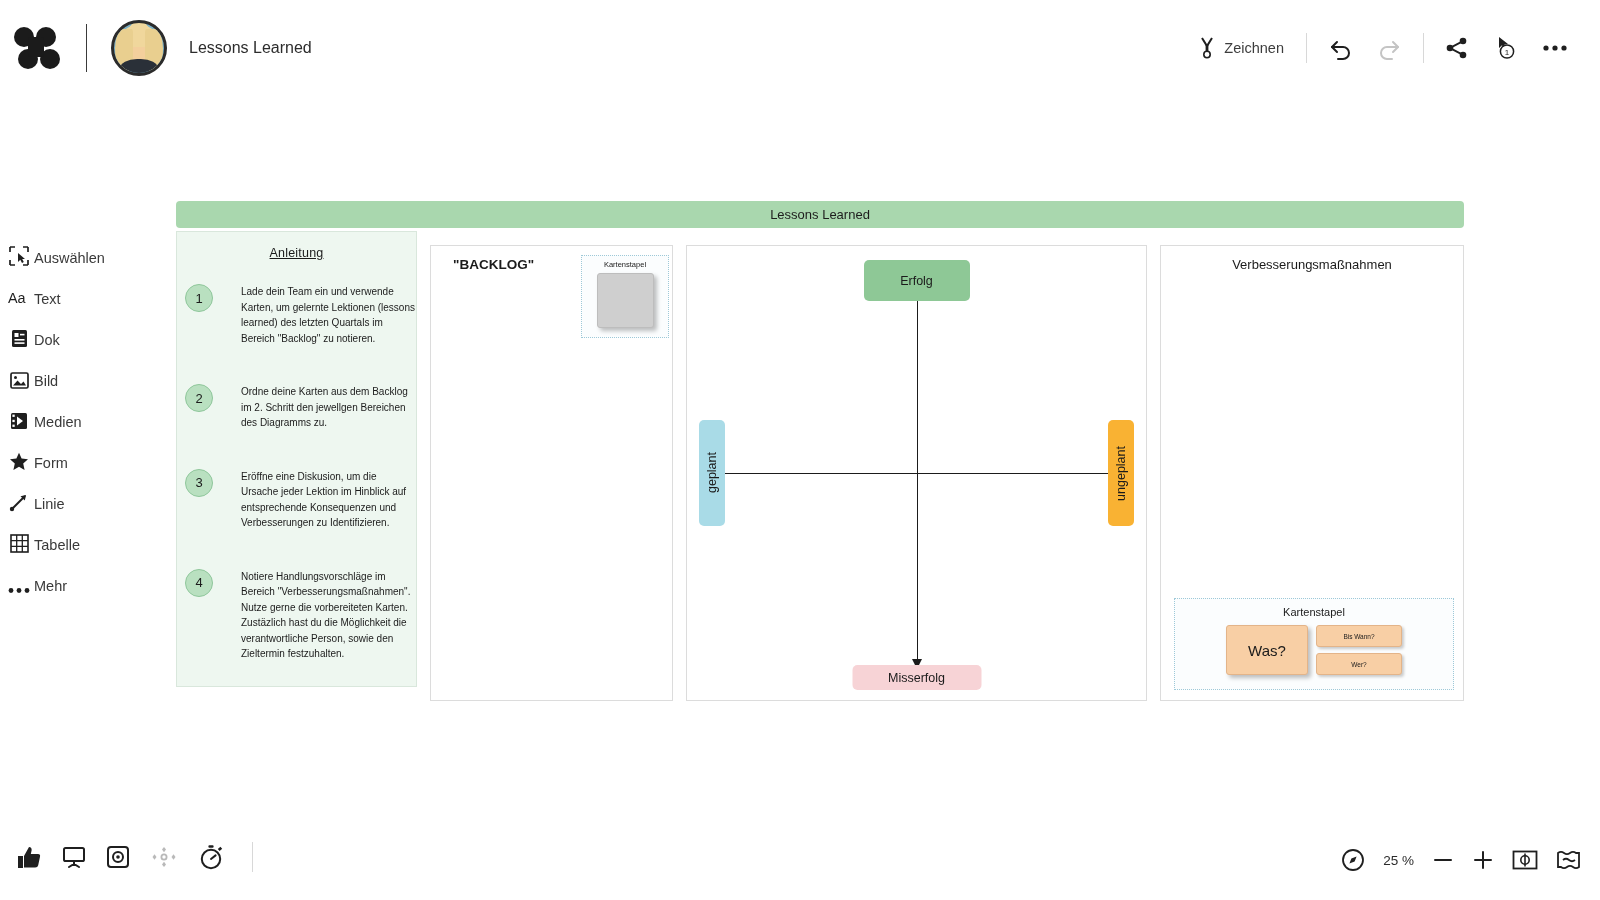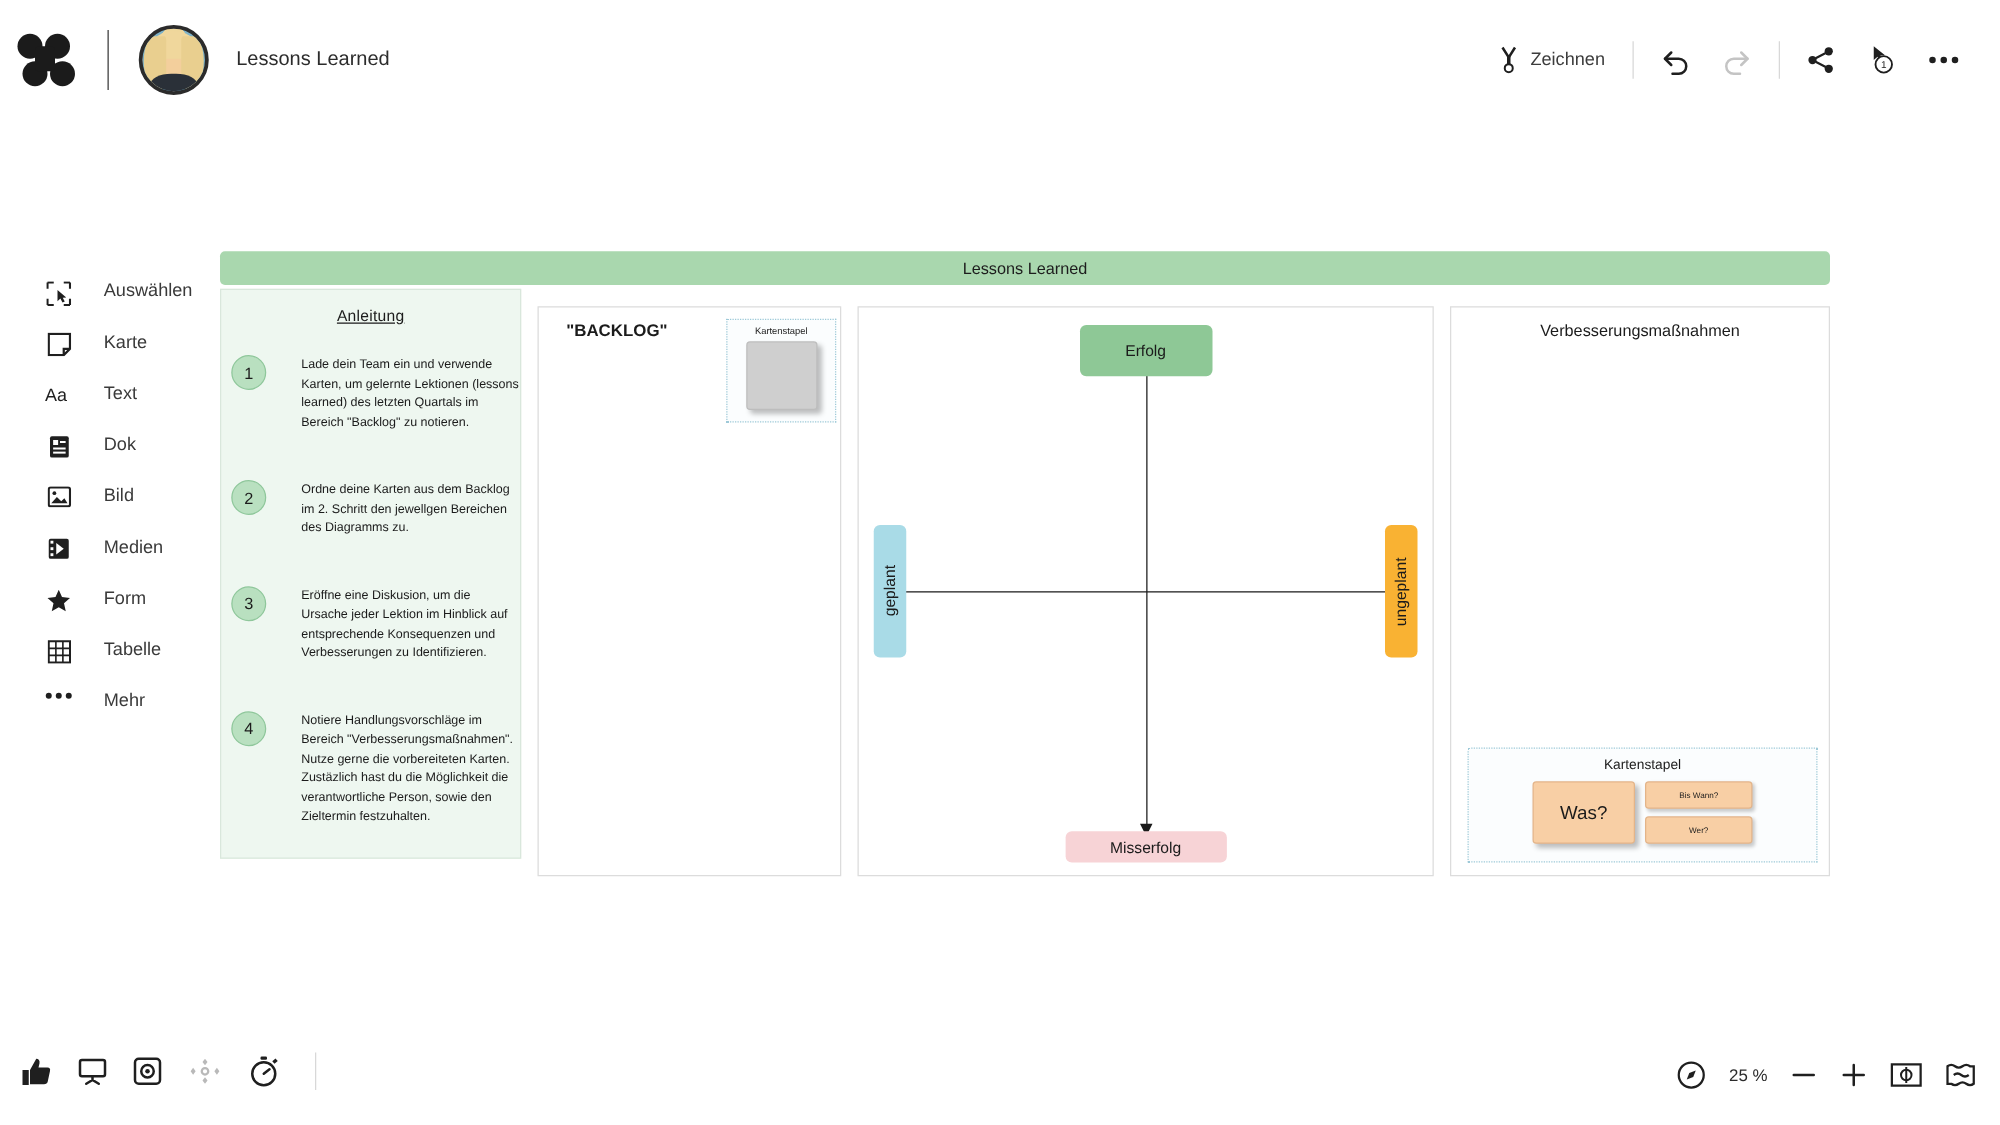--- a/index.html
+++ b/index.html
@@ -39,21 +39,21 @@
 
   .top-right { margin-left: auto; display: flex; align-items: center; gap: 0; padding-right: 20px; }
   .tr-item { display: flex; align-items: center; gap: 9px; padding: 6px 12px; color: #2b2b2b; }
   .tr-item.muted { color: #b9b9b9; }
   .tr-label { font-size: 14.5px; color: #3d3d3d; }
   .vsep { width: 1px; height: 30px; background: #d8d8d8; margin: 0 10px; }
 
   
   .rail { position: absolute; left: 0; top: 225px; width: 168px; }
   .rail-item {
-    display: flex; align-items: flex-start; height: 41px; padding-left: 36px; gap: 25px;
+    display: flex; align-items: flex-end; height: 41px; padding-left: 8px; gap: 4px;
     cursor: pointer;
   }
   .rail-item .ic { width: 22px; display: flex; align-items: center; justify-content: center; color: #1f1f1f; }
   .rail-item .lb { font-size: 14.5px; color: #3a3a3a; }
 
   
   .banner {
     position: absolute; left: 176px; top: 201px; width: 1288px; height: 27px;
     background: #a9d7ae; border-radius: 4px;
     display: flex; align-items: center; justify-content: center;
@@ -235,29 +235,20 @@
     <div class="rail-item">
       <span class="ic">
         <svg width="20" height="20" viewBox="0 0 20 20">
             <path d="M1 1h5M14 1h5M1 19h5M14 19h5M1 1v5M19 1v5M1 14v5M19 14v5" stroke="#1f1f1f" stroke-width="1.7" fill="none"></path>
             <path d="M9 7 L9 16 L11.3 13.8 L13 17 L14.8 16.1 L13.2 13.1 L16 12.9 Z" fill="#1f1f1f"></path>
           </svg>
       </span>
       <span class="lb">Auswählen</span>
     </div>
 
-    <div class="rail-item">
-      <span class="ic">
-        <svg width="19" height="19" viewBox="0 0 19 19">
-            <path d="M1 1h17v12l-5 5H1z" stroke="#1f1f1f" stroke-width="1.8" fill="none"></path>
-            <path d="M18 13h-5v5" stroke="#1f1f1f" stroke-width="1.8" fill="none"></path>
-          </svg>
-      </span>
-      <span class="lb">Karte</span>
-    </div>
 
     <div class="rail-item">
       <span class="ic">
         <svg width="26" height="18" viewBox="0 0 26 18">
             <text x="0" y="15" font-size="17" fill="#1f1f1f" font-family="Liberation Sans, sans-serif">Aa</text>
           </svg>
       </span>
       <span class="lb">Text</span>
     </div>
 
@@ -300,20 +291,30 @@
 
     <div class="rail-item">
       <span class="ic">
         <svg width="20" height="19" viewBox="0 0 20 19">
             <path d="M10 0.8 L12.6 6.6 L19 7.3 L14.2 11.6 L15.6 18 L10 14.8 L4.4 18 L5.8 11.6 L1 7.3 L7.4 6.6 Z" fill="#1f1f1f"></path>
           </svg>
       </span>
       <span class="lb">Form</span>
     </div>
 
+    <div class="rail-item">
+      <span class="ic">
+        <svg width="20" height="20" viewBox="0 0 20 20">
+            <path d="M3 17 L16 4" stroke="#1f1f1f" stroke-width="2"></path>
+            <path d="M17 3 L11.5 4.2 L15.8 8.5 Z" fill="#1f1f1f"></path>
+            <circle cx="3" cy="17" r="2.2" fill="#1f1f1f"></circle>
+          </svg>
+      </span>
+      <span class="lb">Linie</span>
+    </div>
 
     <div class="rail-item">
       <span class="ic">
         <svg width="19" height="19" viewBox="0 0 19 19">
             <rect x="1" y="1" width="17" height="17" stroke="#1f1f1f" stroke-width="1.6" fill="none"></rect>
             <path d="M1 6.7h17M1 12.3h17M6.7 1v17M12.3 1v17" stroke="#1f1f1f" stroke-width="1.3"></path>
           </svg>
       </span>
       <span class="lb">Tabelle</span>
     </div>

